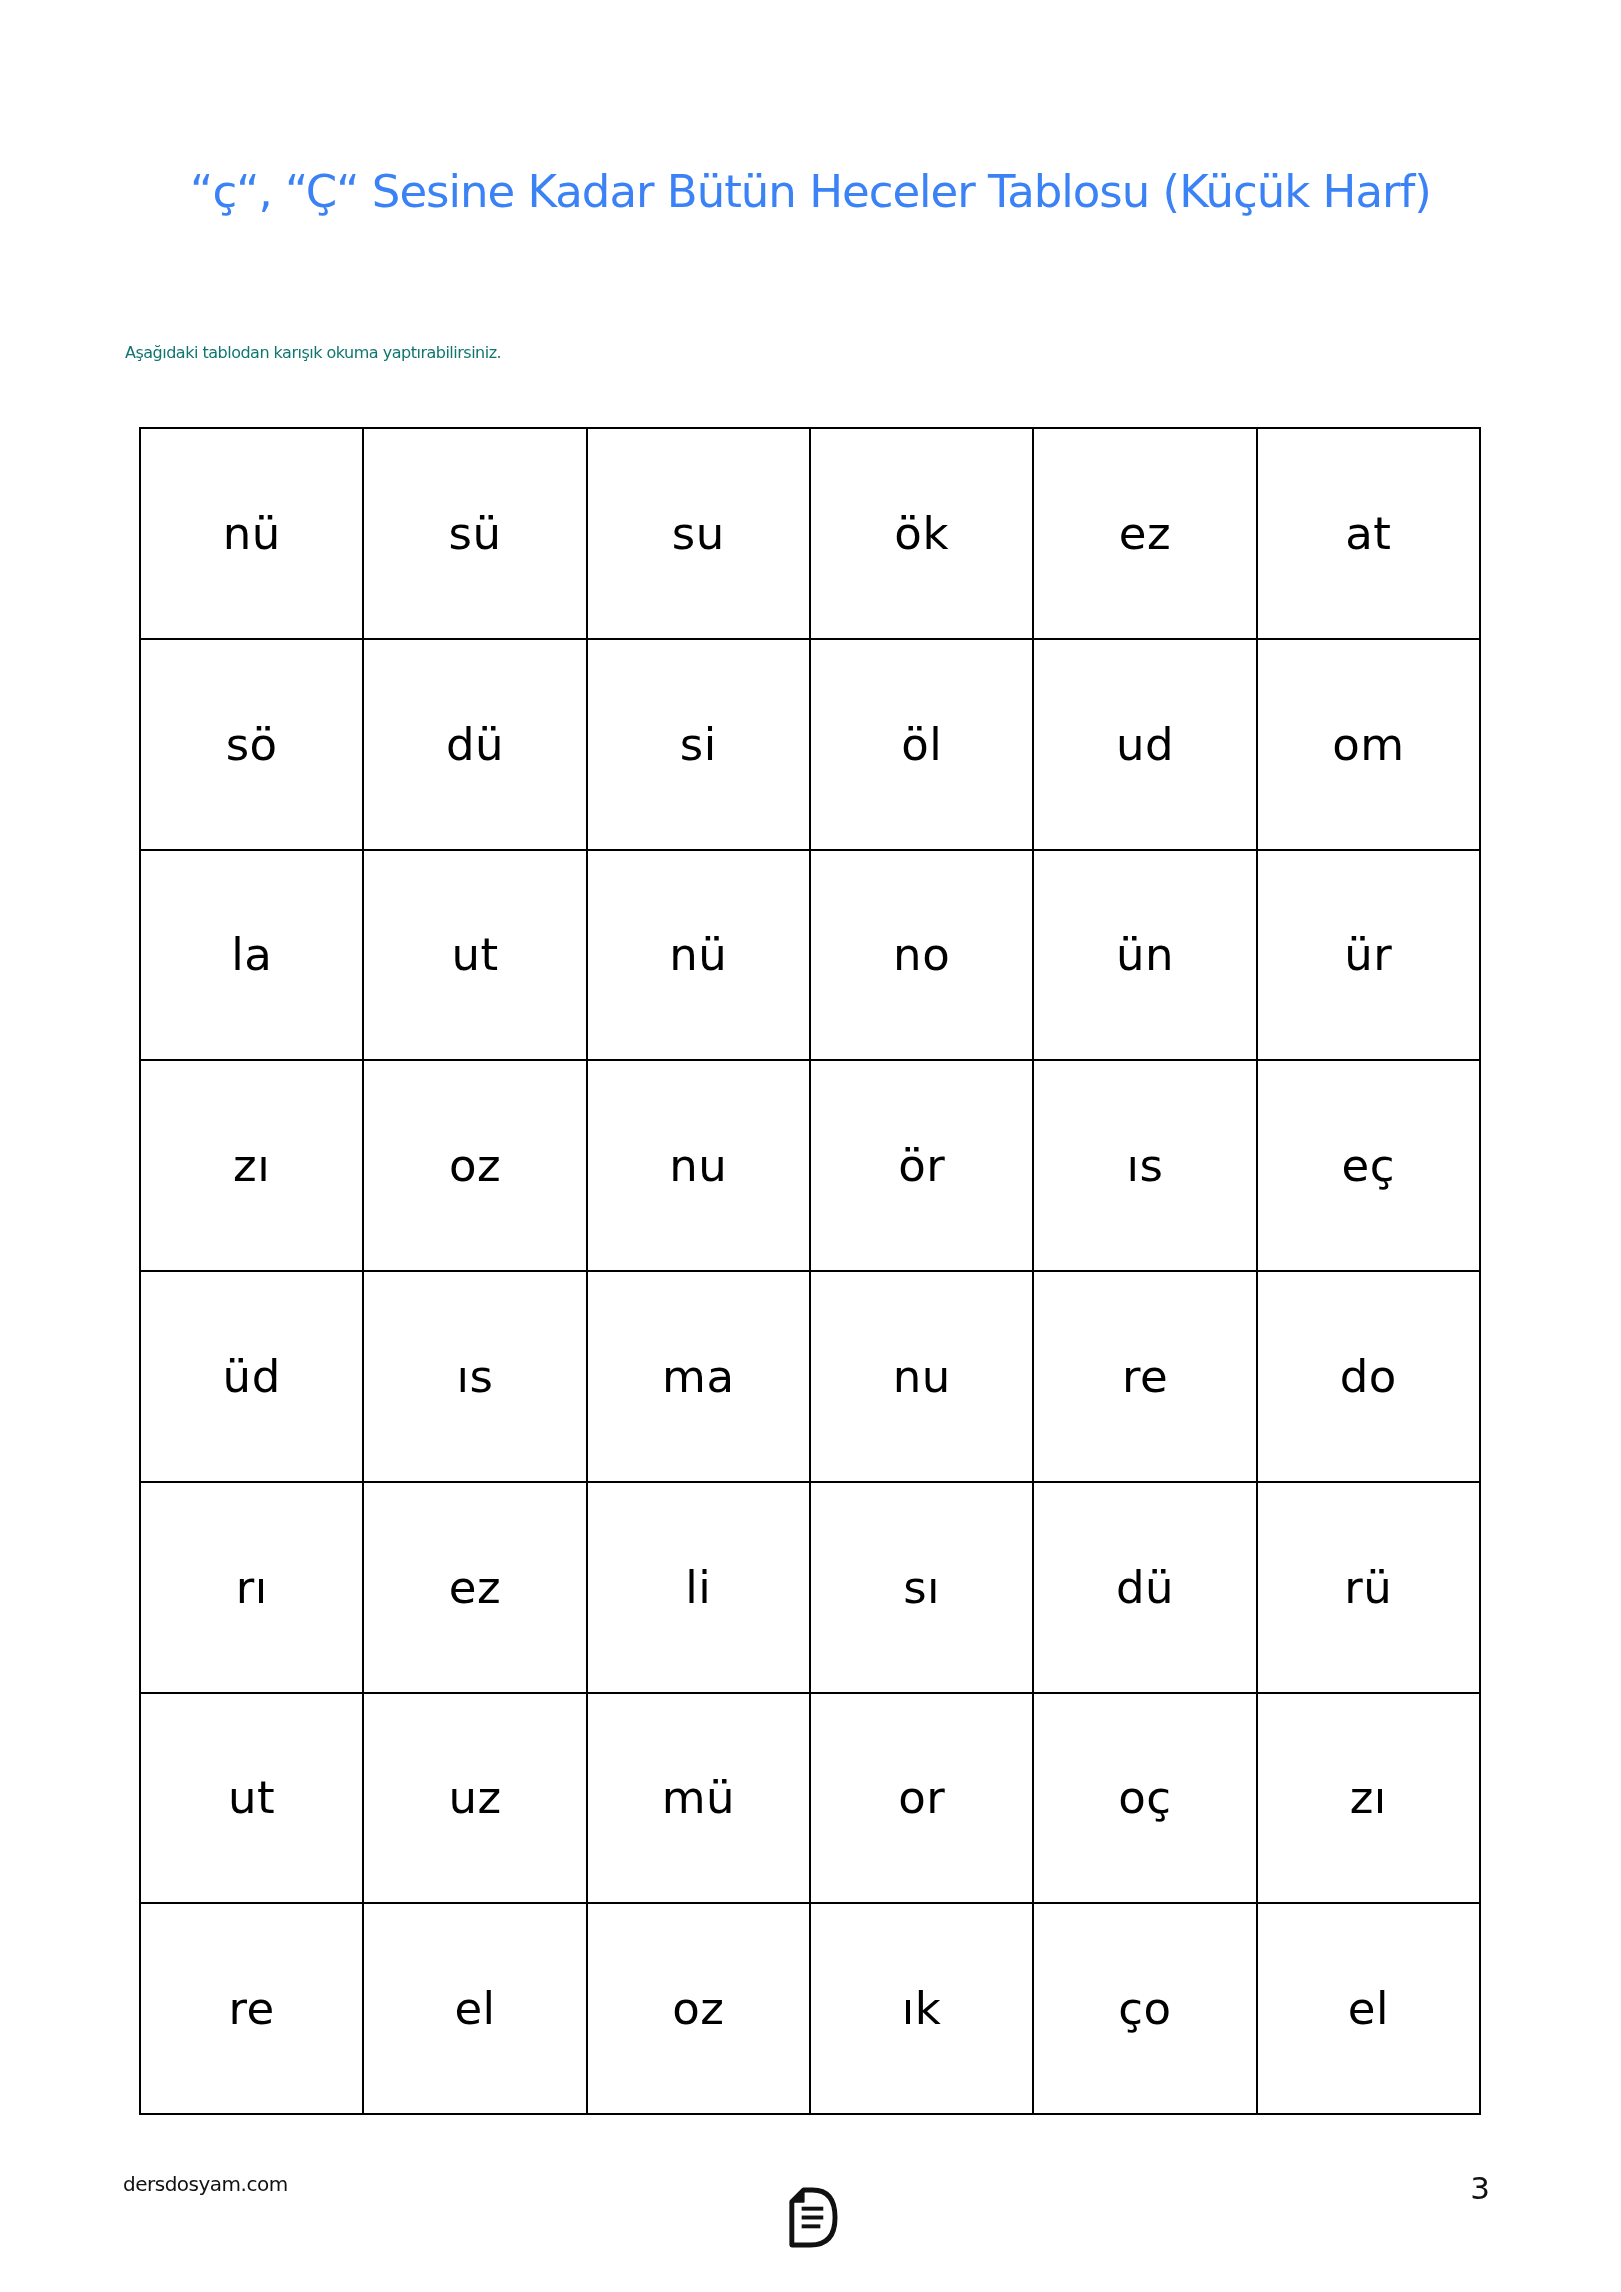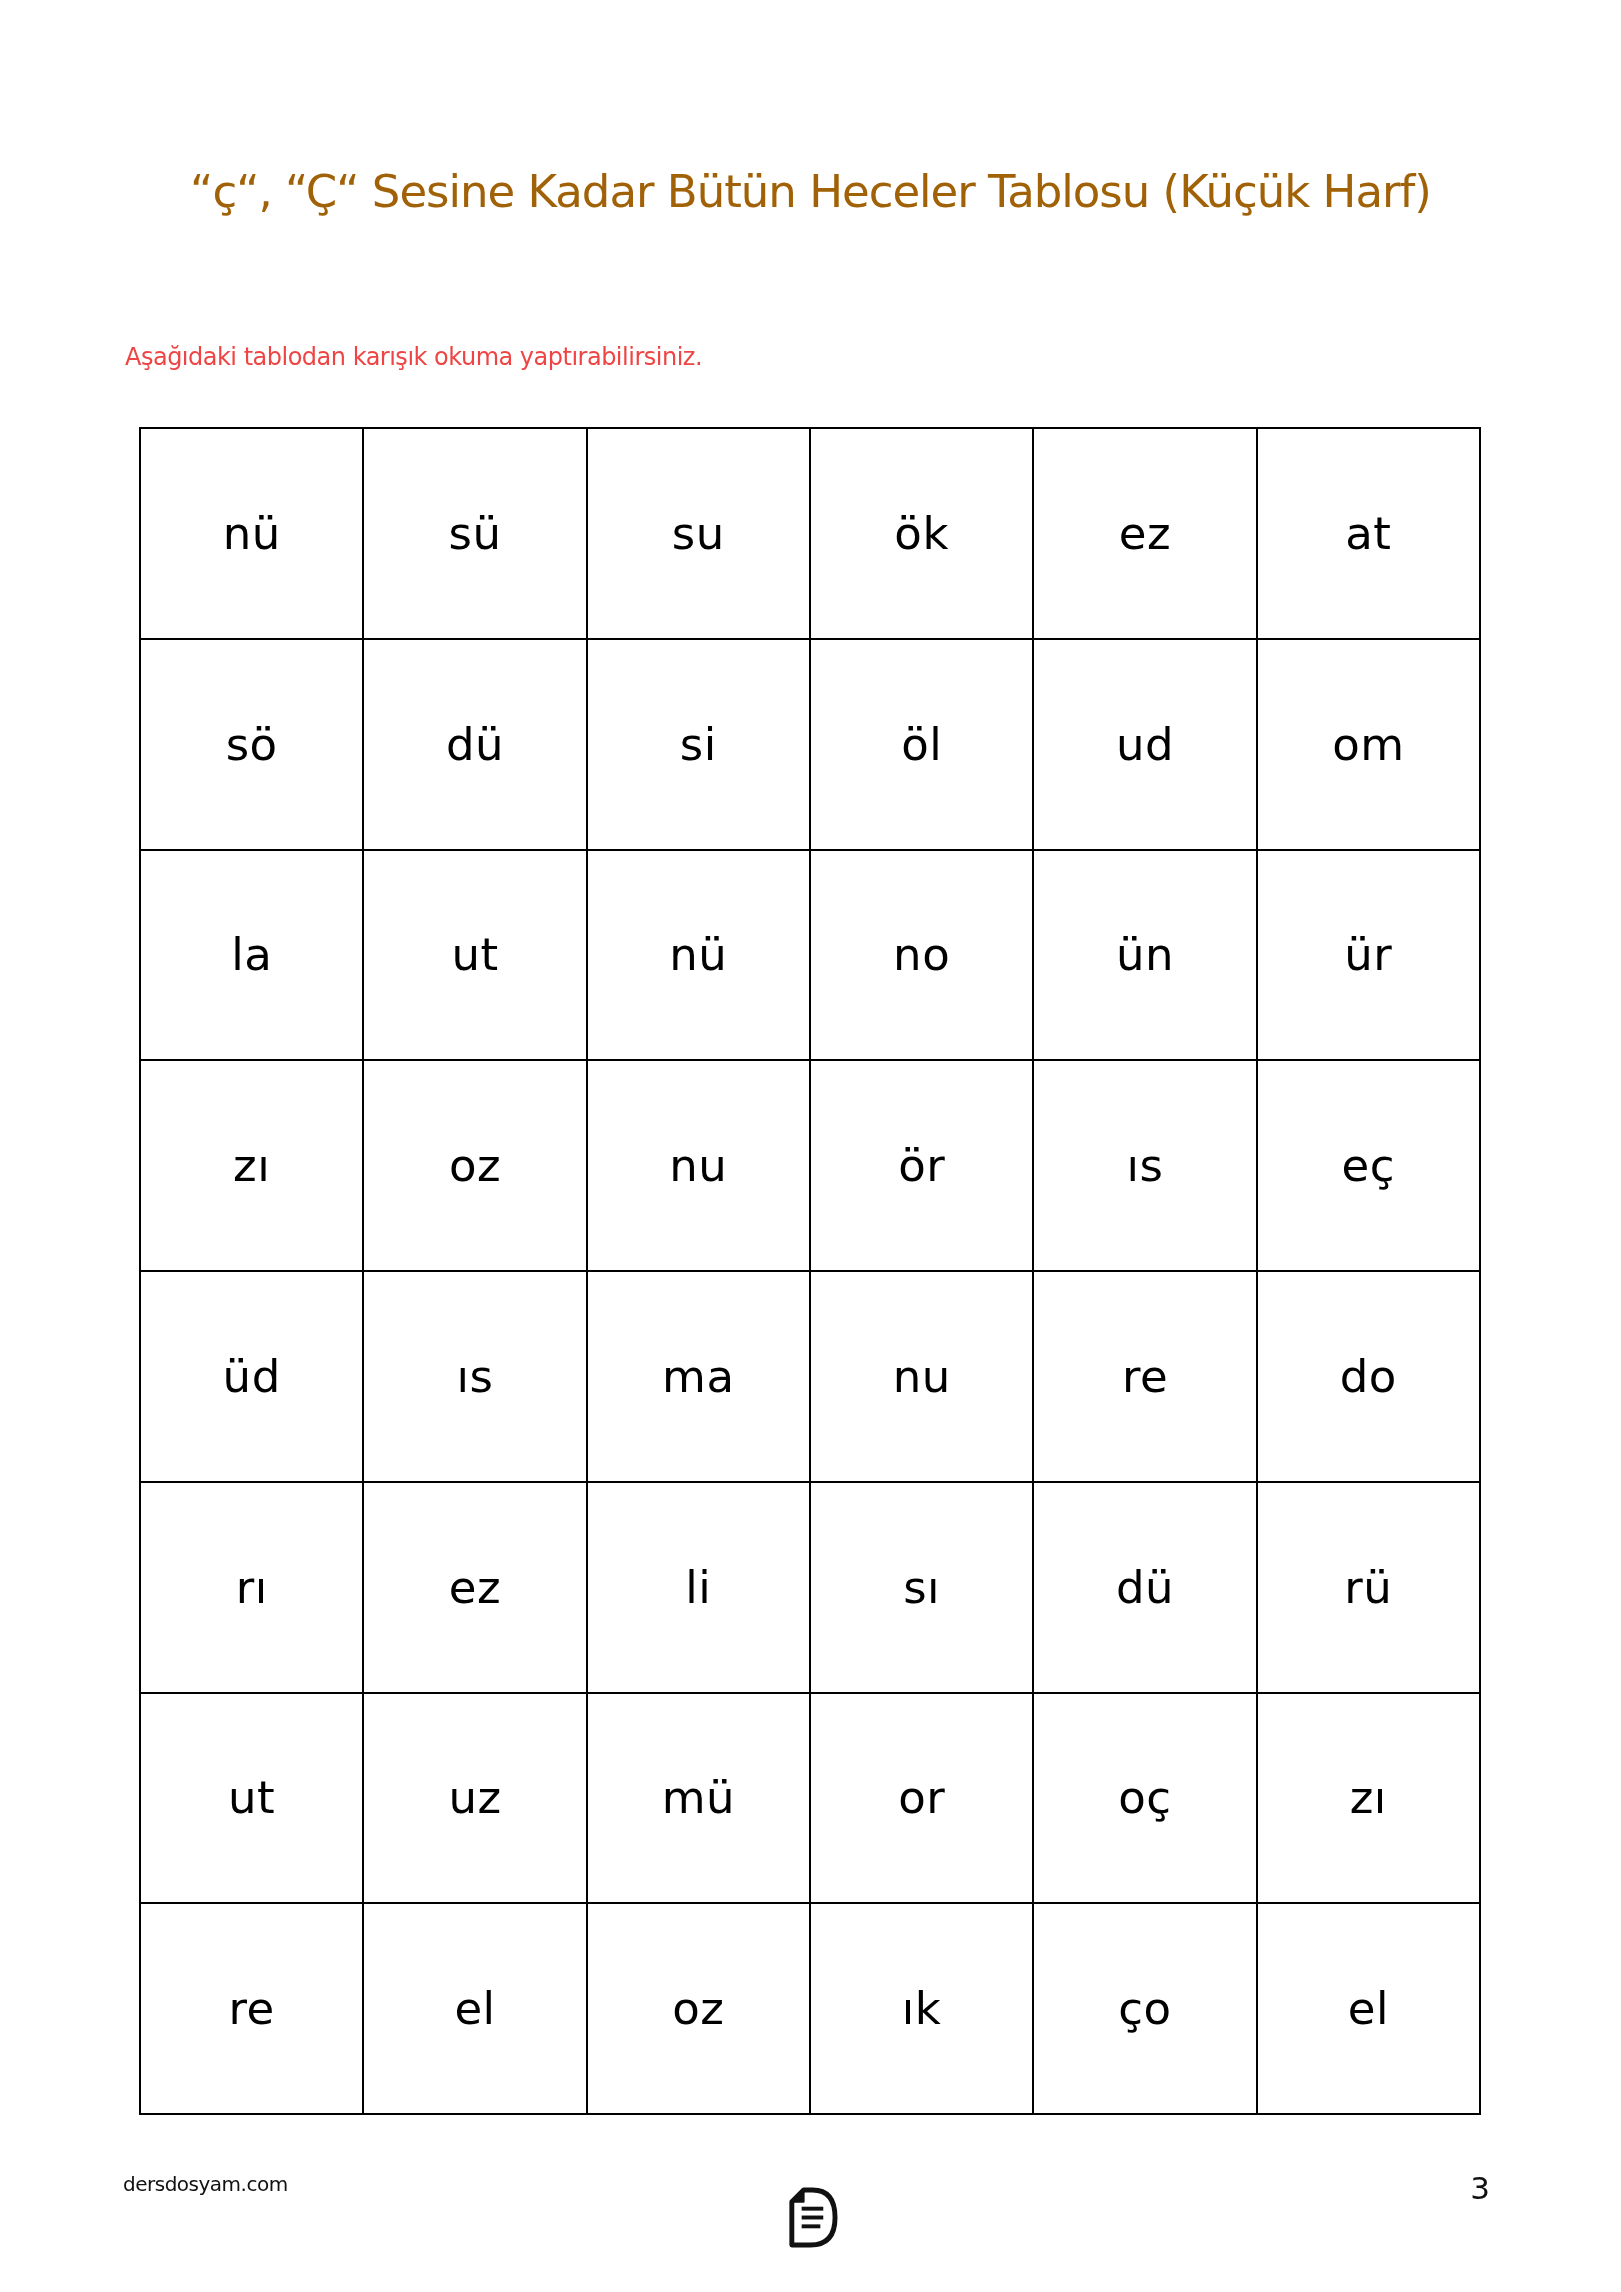--- a/index.html
+++ b/index.html
@@ -18,30 +18,30 @@
   }
   .title {
     position: absolute;
     top: 165px;
     left: 0;
     right: 0;
     text-align: center;
     font-size: 45px;
     letter-spacing: -1px;
     font-weight: normal;
-    color: #a16207;
+    color: #3b82f6;
     white-space: nowrap;
   }
   .subtitle {
     position: absolute;
     top: 343px;
     left: 125px;
-    font-size: 24px;
+    font-size: 16px;
     letter-spacing: -0.5px;
-    color: #ef4444;
+    color: #0f766e;
   }
   table.syllable-table {
     position: absolute;
     left: 139px;
     top: 427px;
     width: 1342px;
     height: 1688px;
     border-collapse: collapse;
     table-layout: fixed;
     border: 2.9px solid #000000;

